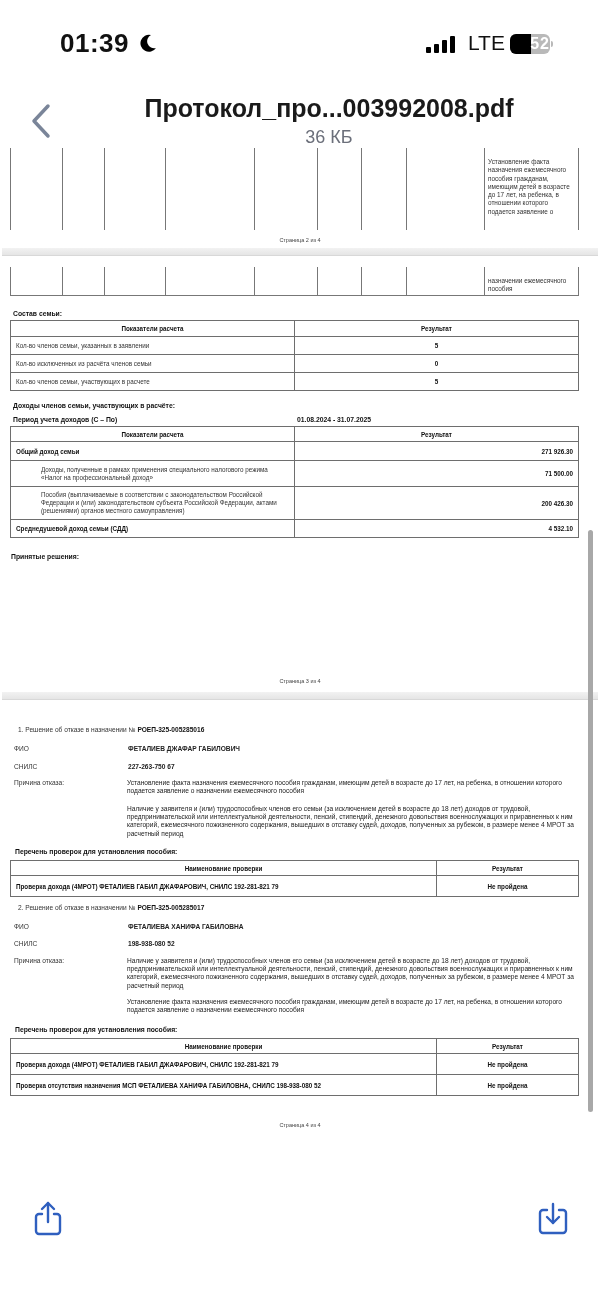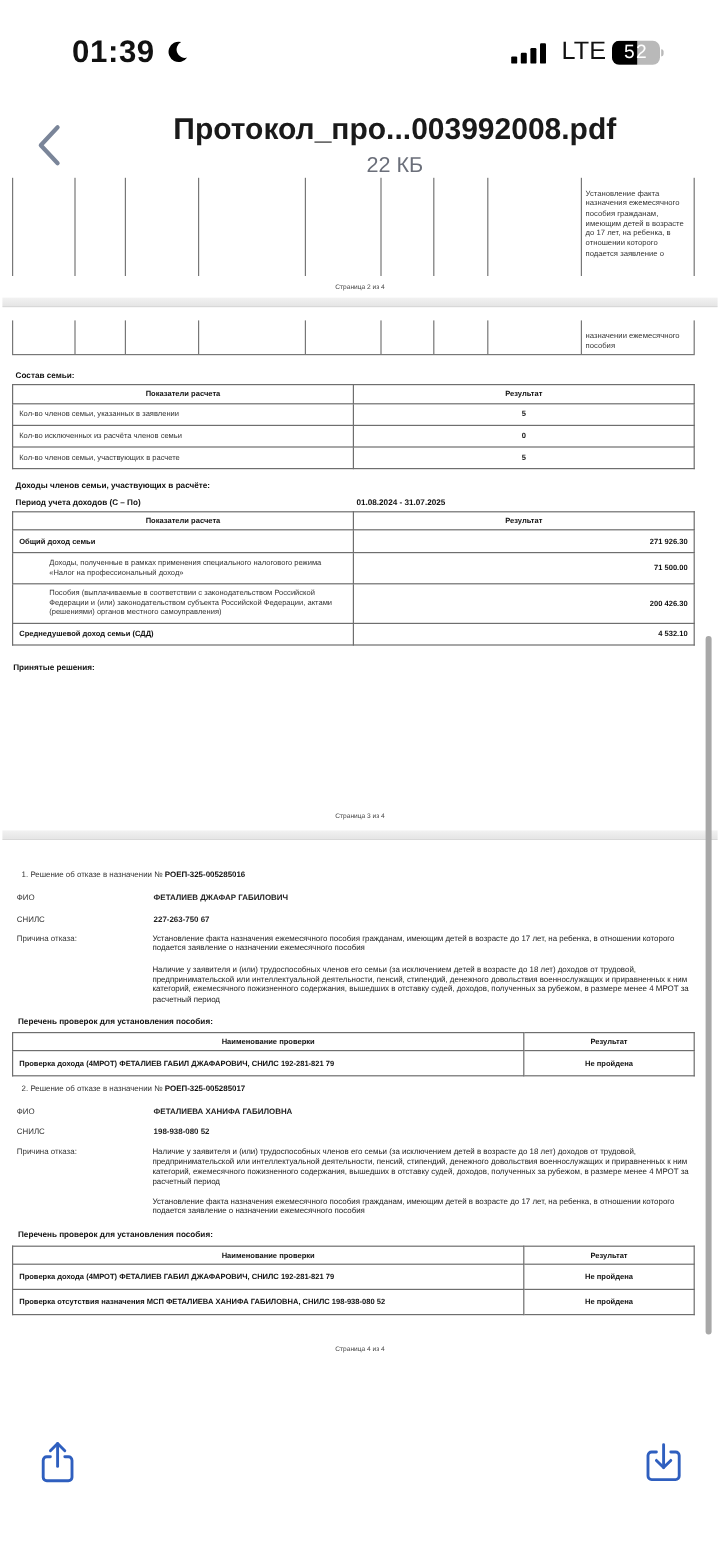--- a/index.html
+++ b/index.html
@@ -8,21 +8,21 @@
 
   
   .status-bar { position: absolute; top: 0; left: 0; width: 600px; height: 90px; }
   .status-time { position: absolute; left: 60px; top: 28px; font-size: 26px; font-weight: bold; letter-spacing: 0.5px; }
   .moon { position: absolute; left: 138px; top: 33px; width: 20px; height: 20px; }
   .signal { position: absolute; left: 426px; top: 36px; display: flex; align-items: flex-end; gap: 3px; height: 17px; }
   .signal span { display: block; width: 5px; background: #000; border-radius: 1px; }
   .lte { position: absolute; left: 468px; top: 31px; font-size: 21px; font-weight: normal; }
   .battery { position: absolute; left: 510px; top: 34px; width: 40px; height: 20px; border-radius: 6px; overflow: hidden; background: #b9b9b9; }
   .battery .fill { position: absolute; left: 0; top: 0; bottom: 0; width: 52%; background: #000; }
-  .battery .num { position: absolute; left: 0; right: 0; top: 0; text-align: center; font-size: 16px; font-weight: normal; line-height: 20px; color: #fff; letter-spacing: 1px; }
+  .battery .num { position: absolute; left: 0; right: 0; top: 0; text-align: right; font-size: 16px; font-weight: bold; line-height: 20px; color: #fff; letter-spacing: 1px; }
   .battery-tip { position: absolute; left: 551px; top: 41px; width: 2px; height: 6px; background: #b9b9b9; border-radius: 0 2px 2px 0; }
 
   
   .nav { position: absolute; top: 94px; left: 0; width: 600px; height: 58px; }
   .back { position: absolute; left: 28px; top: 8px; width: 26px; height: 38px; cursor: pointer; }
   .nav-title { position: absolute; left: 0; right: 0; top: 0; text-align: center; font-size: 25px; font-weight: bold; color: #1a1a1a; padding-left: 58px; }
   .nav-sub { position: absolute; left: 0; right: 0; top: 33px; text-align: center; font-size: 18px; color: #6b6f7a; padding-left: 58px; }
 
   
   .doc { position: absolute; top: 148px; left: 0; width: 600px; height: 990px; overflow: hidden; background: #fff; }
@@ -73,21 +73,21 @@
     <div class="num">52</div>
   </div>
   <div class="battery-tip"></div>
 </div>
 
 <div class="nav">
   <svg class="back" viewBox="0 0 26 38">
     <polyline points="20,4 6,19 20,34" fill="none" stroke="#7a8599" stroke-width="3.5" stroke-linecap="round" stroke-linejoin="round"></polyline>
   </svg>
   <div class="nav-title">Протокол_про...003992008.pdf</div>
-  <div class="nav-sub">22 КБ</div>
+  <div class="nav-sub">36 КБ</div>
 </div>
 
 <div class="doc">
 
   <div class="page" style="top:0; height:100px;">
     <div class="vline" style="left:6px; top:0; height:82px;"></div>
     <div class="vline" style="left:58px; top:0; height:82px;"></div>
     <div class="vline" style="left:100px; top:0; height:82px;"></div>
     <div class="vline" style="left:161px; top:0; height:82px;"></div>
     <div class="vline" style="left:250px; top:0; height:82px;"></div>

